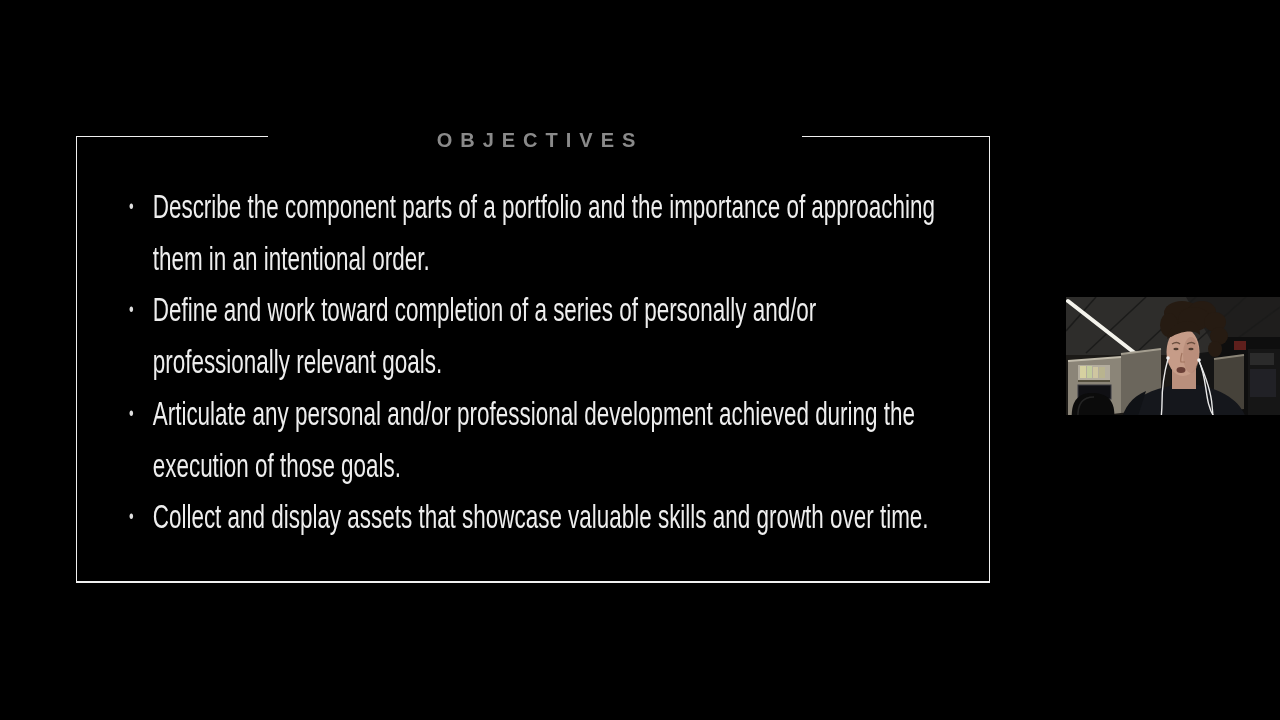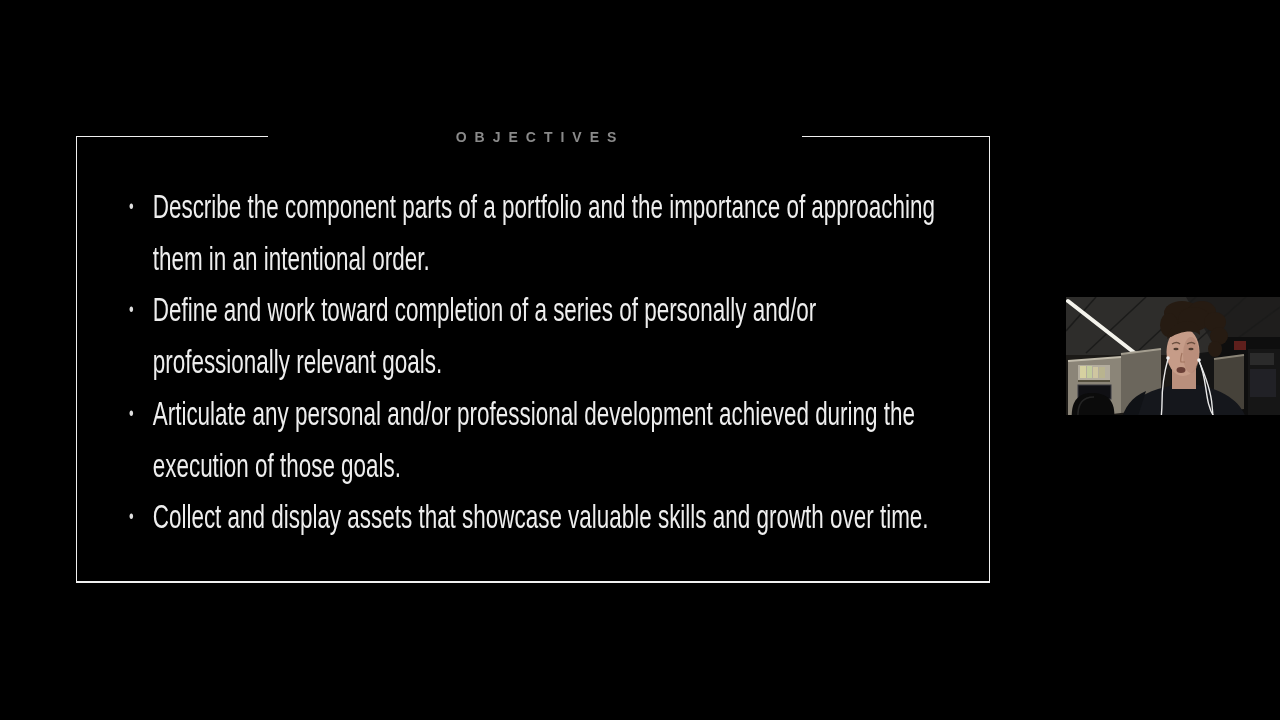--- a/index.html
+++ b/index.html
@@ -26,21 +26,21 @@
     position: absolute; top: 136px; height: 1px;
     background: #f0f0f0;
   }
   .title-rule.left  { left: 76px;  width: 192px; }
   .title-rule.right { left: 802px; width: 188px; }
 
   .slide-title {
     position: absolute;
     left: 370px; top: 129px; width: 340px;
     text-align: center;
-    font-size: 14px; font-weight: 700;
+    font-size: 20px; font-weight: 700;
     letter-spacing: 8px;
     color: #8a8a8a;
     white-space: nowrap;
   }
 
   
   .objectives {
     position: absolute;
     left: 127px; top: 181px;
     width: 1239px;

